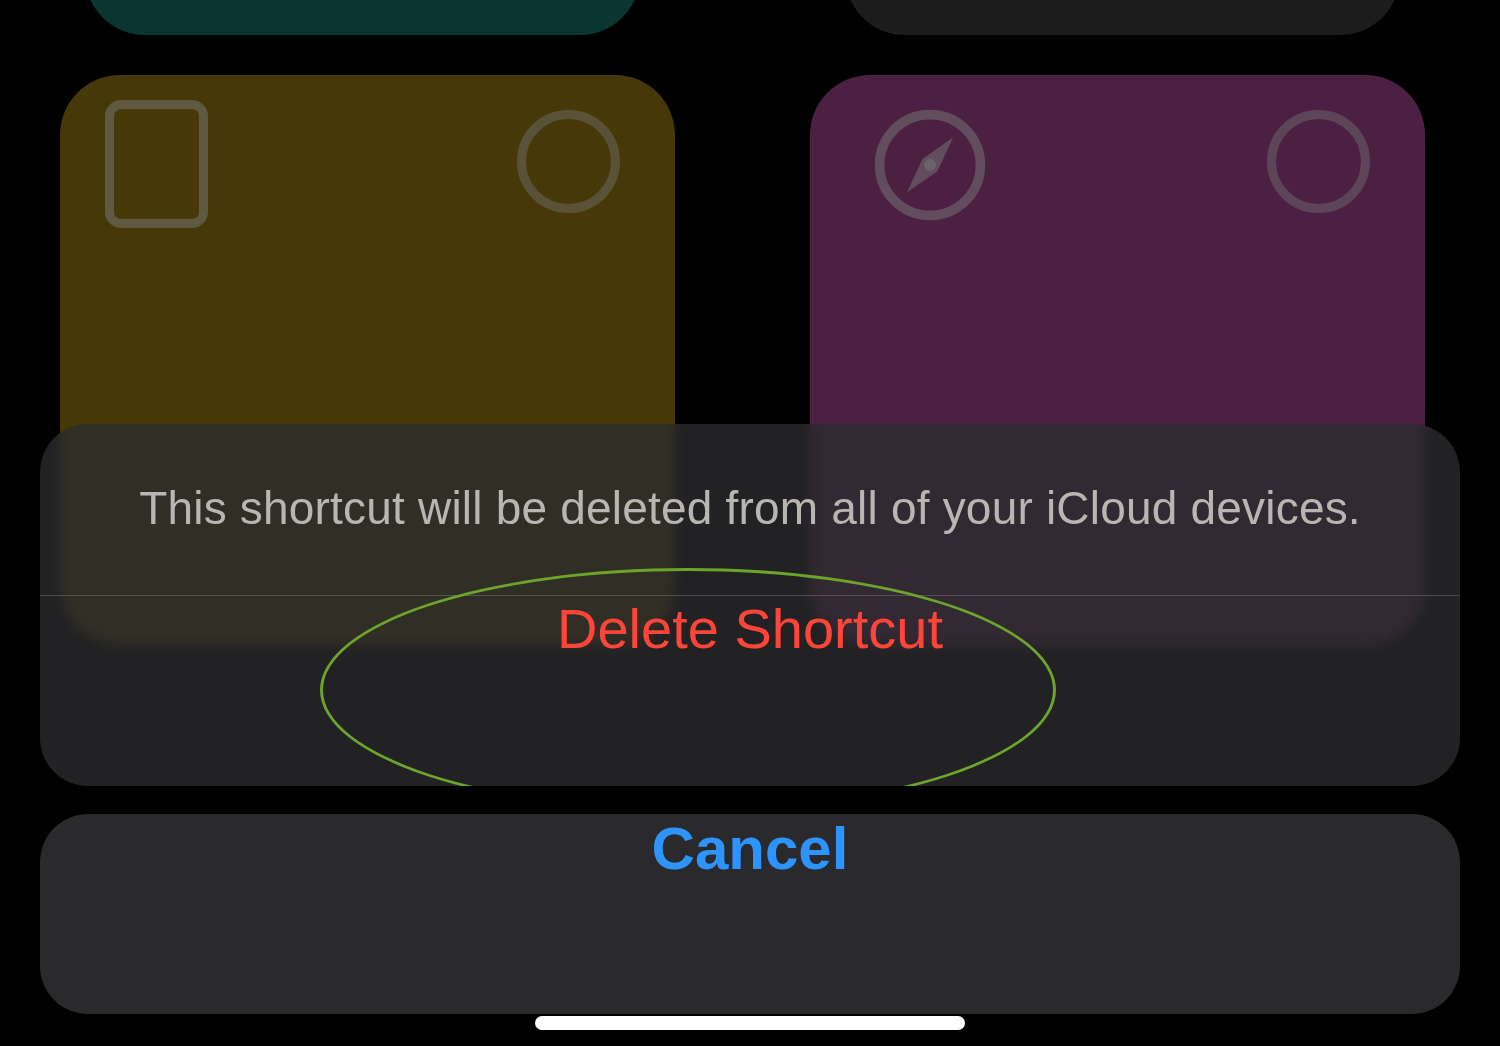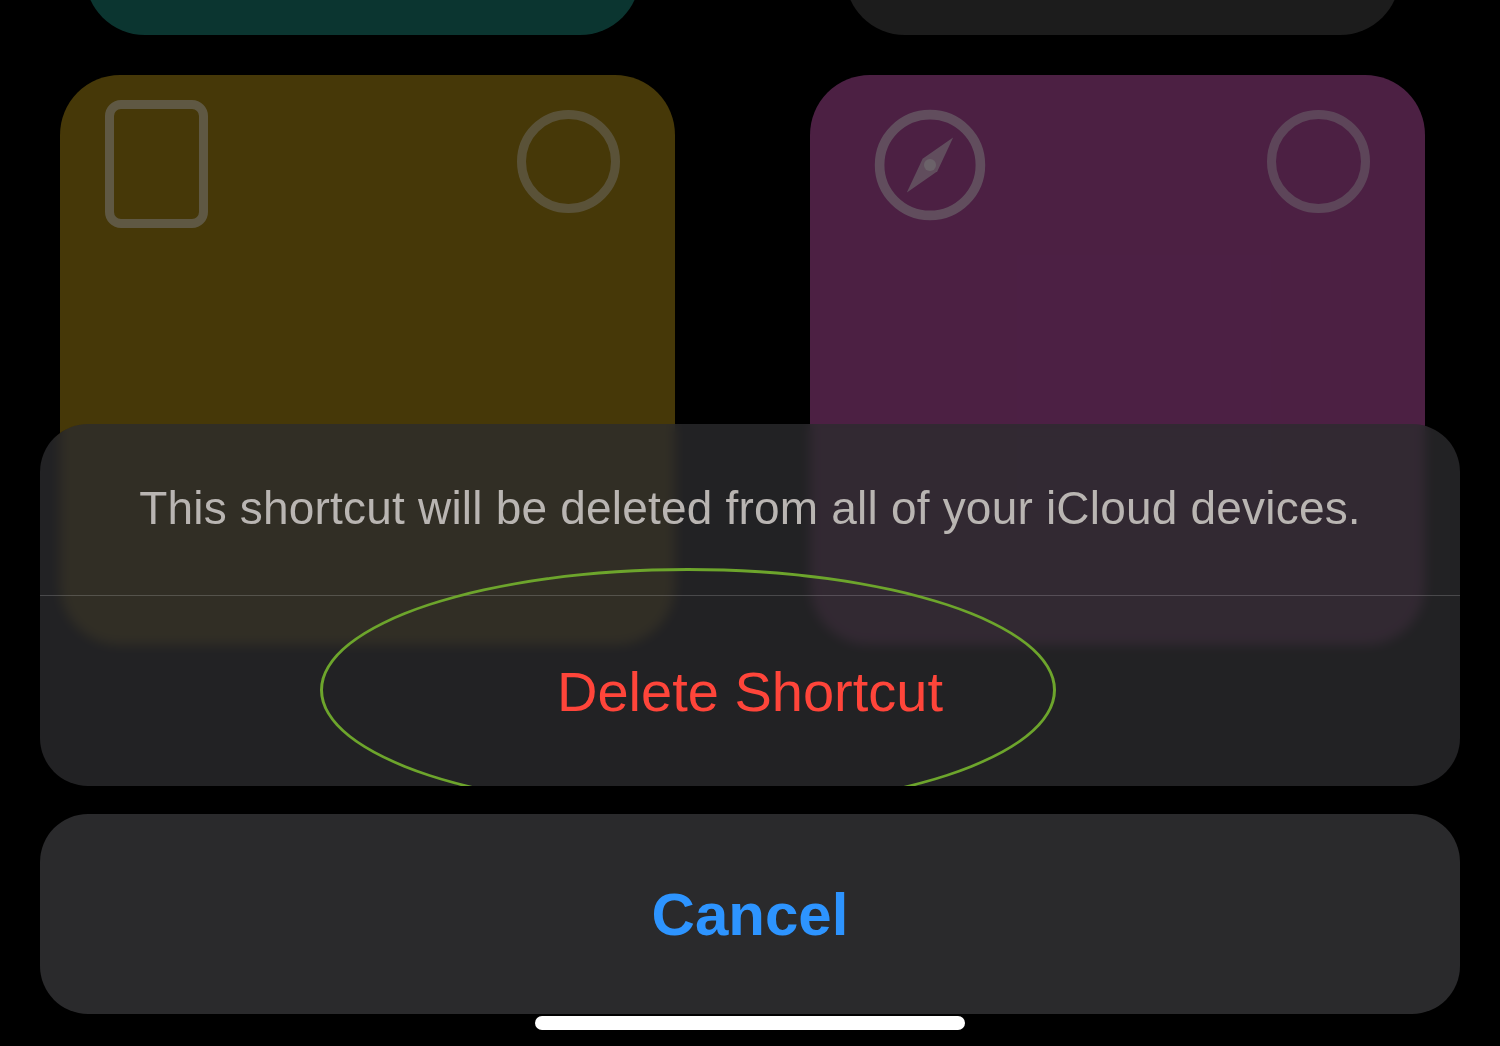--- a/index.html
+++ b/index.html
@@ -97,21 +97,20 @@
     font-weight:400;
   }
   .sheet-divider{
     height:1.5px;
     width:100%;
     background:rgba(255,255,255,0.18);
   }
   .sheet-btn{
     height:190px;
     display:flex;
-    align-items:center;
     justify-content:center;
     font-size:56px;
     font-weight:400;
     cursor:pointer;
     position:relative;
   }
   .btn-destructive{
     color:#ff453a;
   }
   .btn-cancel{

